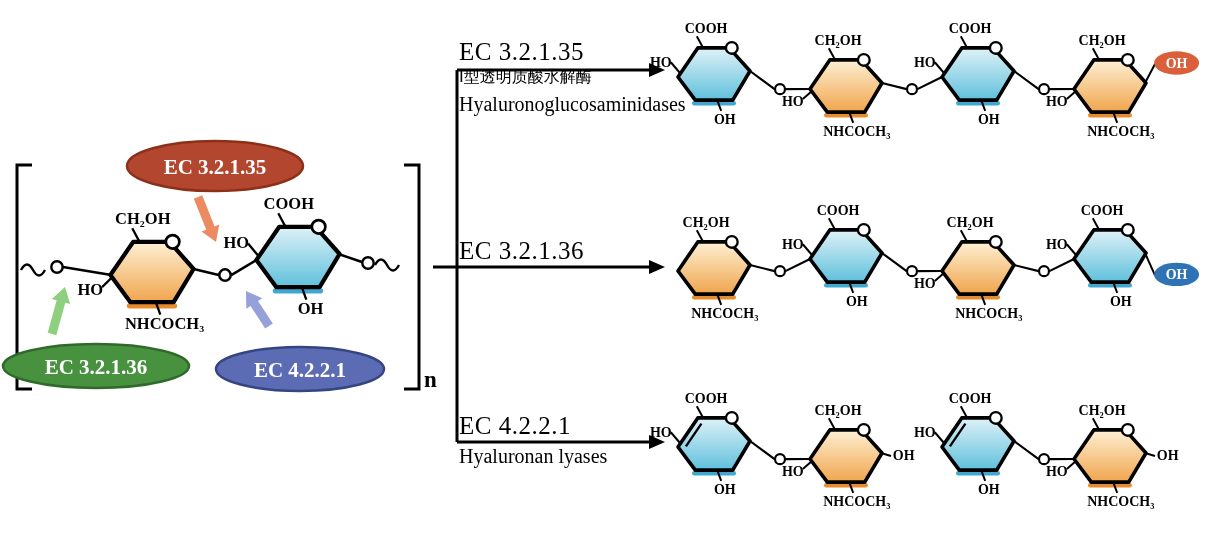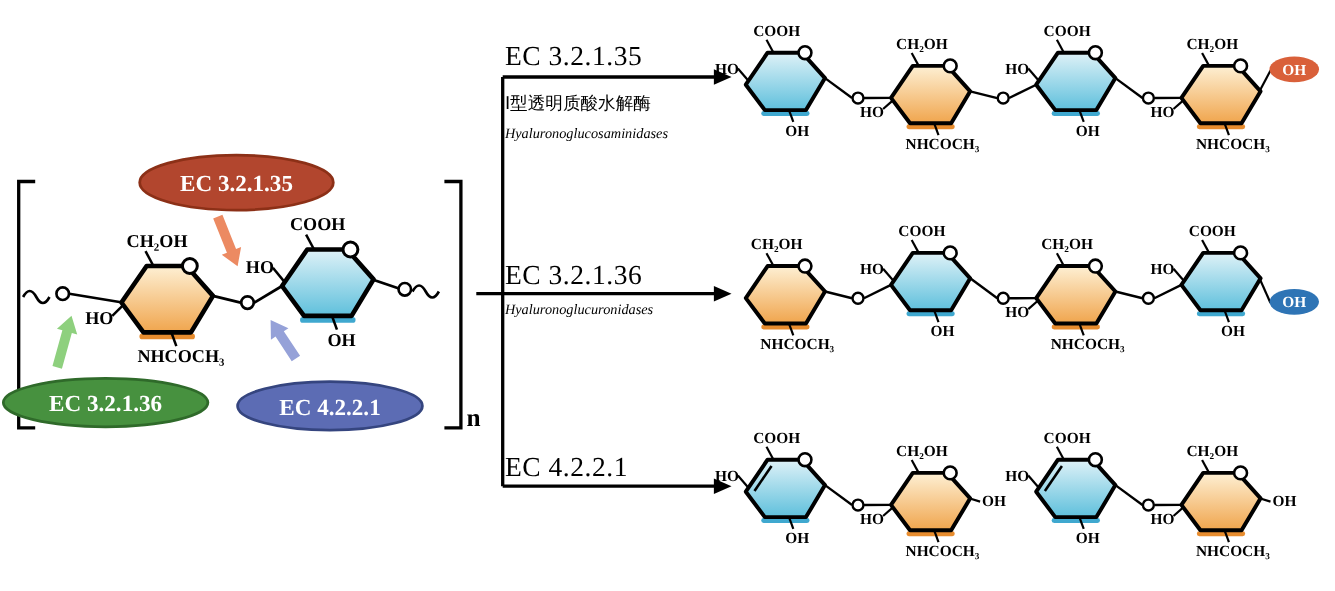--- a/index.html
+++ b/index.html
@@ -11,22 +11,22 @@
   .flow-head{fill:#000;}
   text.chem{font-family:"Liberation Serif","DejaVu Serif",serif;font-weight:700;fill:#000;}
   #poly text.chem{font-size:16.5px;}
   #chains text.chem{font-size:14px;}
   text.chem-inv{fill:#ffffff;}
   .badge-text{font-family:"Liberation Serif","DejaVu Serif",serif;font-weight:700;font-size:21px;
               fill:#ffffff;text-anchor:middle;}
   .n-label{font-family:"Liberation Serif","DejaVu Serif",serif;font-weight:700;font-size:23px;fill:#000;}
   .pw{position:absolute;left:459px;color:#000;}
   .pw-ec{font-family:"Liberation Serif","DejaVu Serif",serif;font-size:25px;letter-spacing:0.5px;line-height:28px;}
-  .pw-cn{font-family:"DejaVu Sans","Liberation Sans",sans-serif;font-size:16px;margin-top:17px;line-height:22px;}
-  .pw-en{font-family:"Liberation Serif","DejaVu Serif",serif;font-size:13px;margin-top:5px;line-height:22px;font-style:italic;}
+  .pw-cn{font-family:"DejaVu Sans","Liberation Sans",sans-serif;font-size:16px;line-height:22px;}
+  .pw-en{font-family:"Liberation Serif","DejaVu Serif",serif;font-size:20px;margin-top:5px;line-height:22px;}
 </style>
 </head>
 <body>
 
 <div id="stage">
 
   <svg id="art" width="1214" height="537" viewBox="0 0 1214 537">
     <defs>
       <linearGradient id="gradO" x1="0" y1="0" x2="0" y2="1">
         <stop offset="0.05" stop-color="#fdeccd"></stop>
@@ -279,19 +279,19 @@
     </g>
   </svg>
 
   <div class="pw" style="top:38px">
     <div class="pw-ec">EC 3.2.1.35</div>
     <div class="pw-cn">Ⅰ型透明质酸水解酶</div>
     <div class="pw-en">Hyaluronoglucosaminidases</div>
   </div>
   <div class="pw" style="top:237px">
     <div class="pw-ec">EC 3.2.1.36</div>
-    <div class="pw-en">Hyaluronoglucuronidases</div>
   </div>
   <div class="pw" style="top:412px">
     <div class="pw-ec">EC 4.2.2.1</div>
+    <div class="pw-en">Hyaluronan lyases</div>
   </div>
 
 </div>
 
 </body></html>

